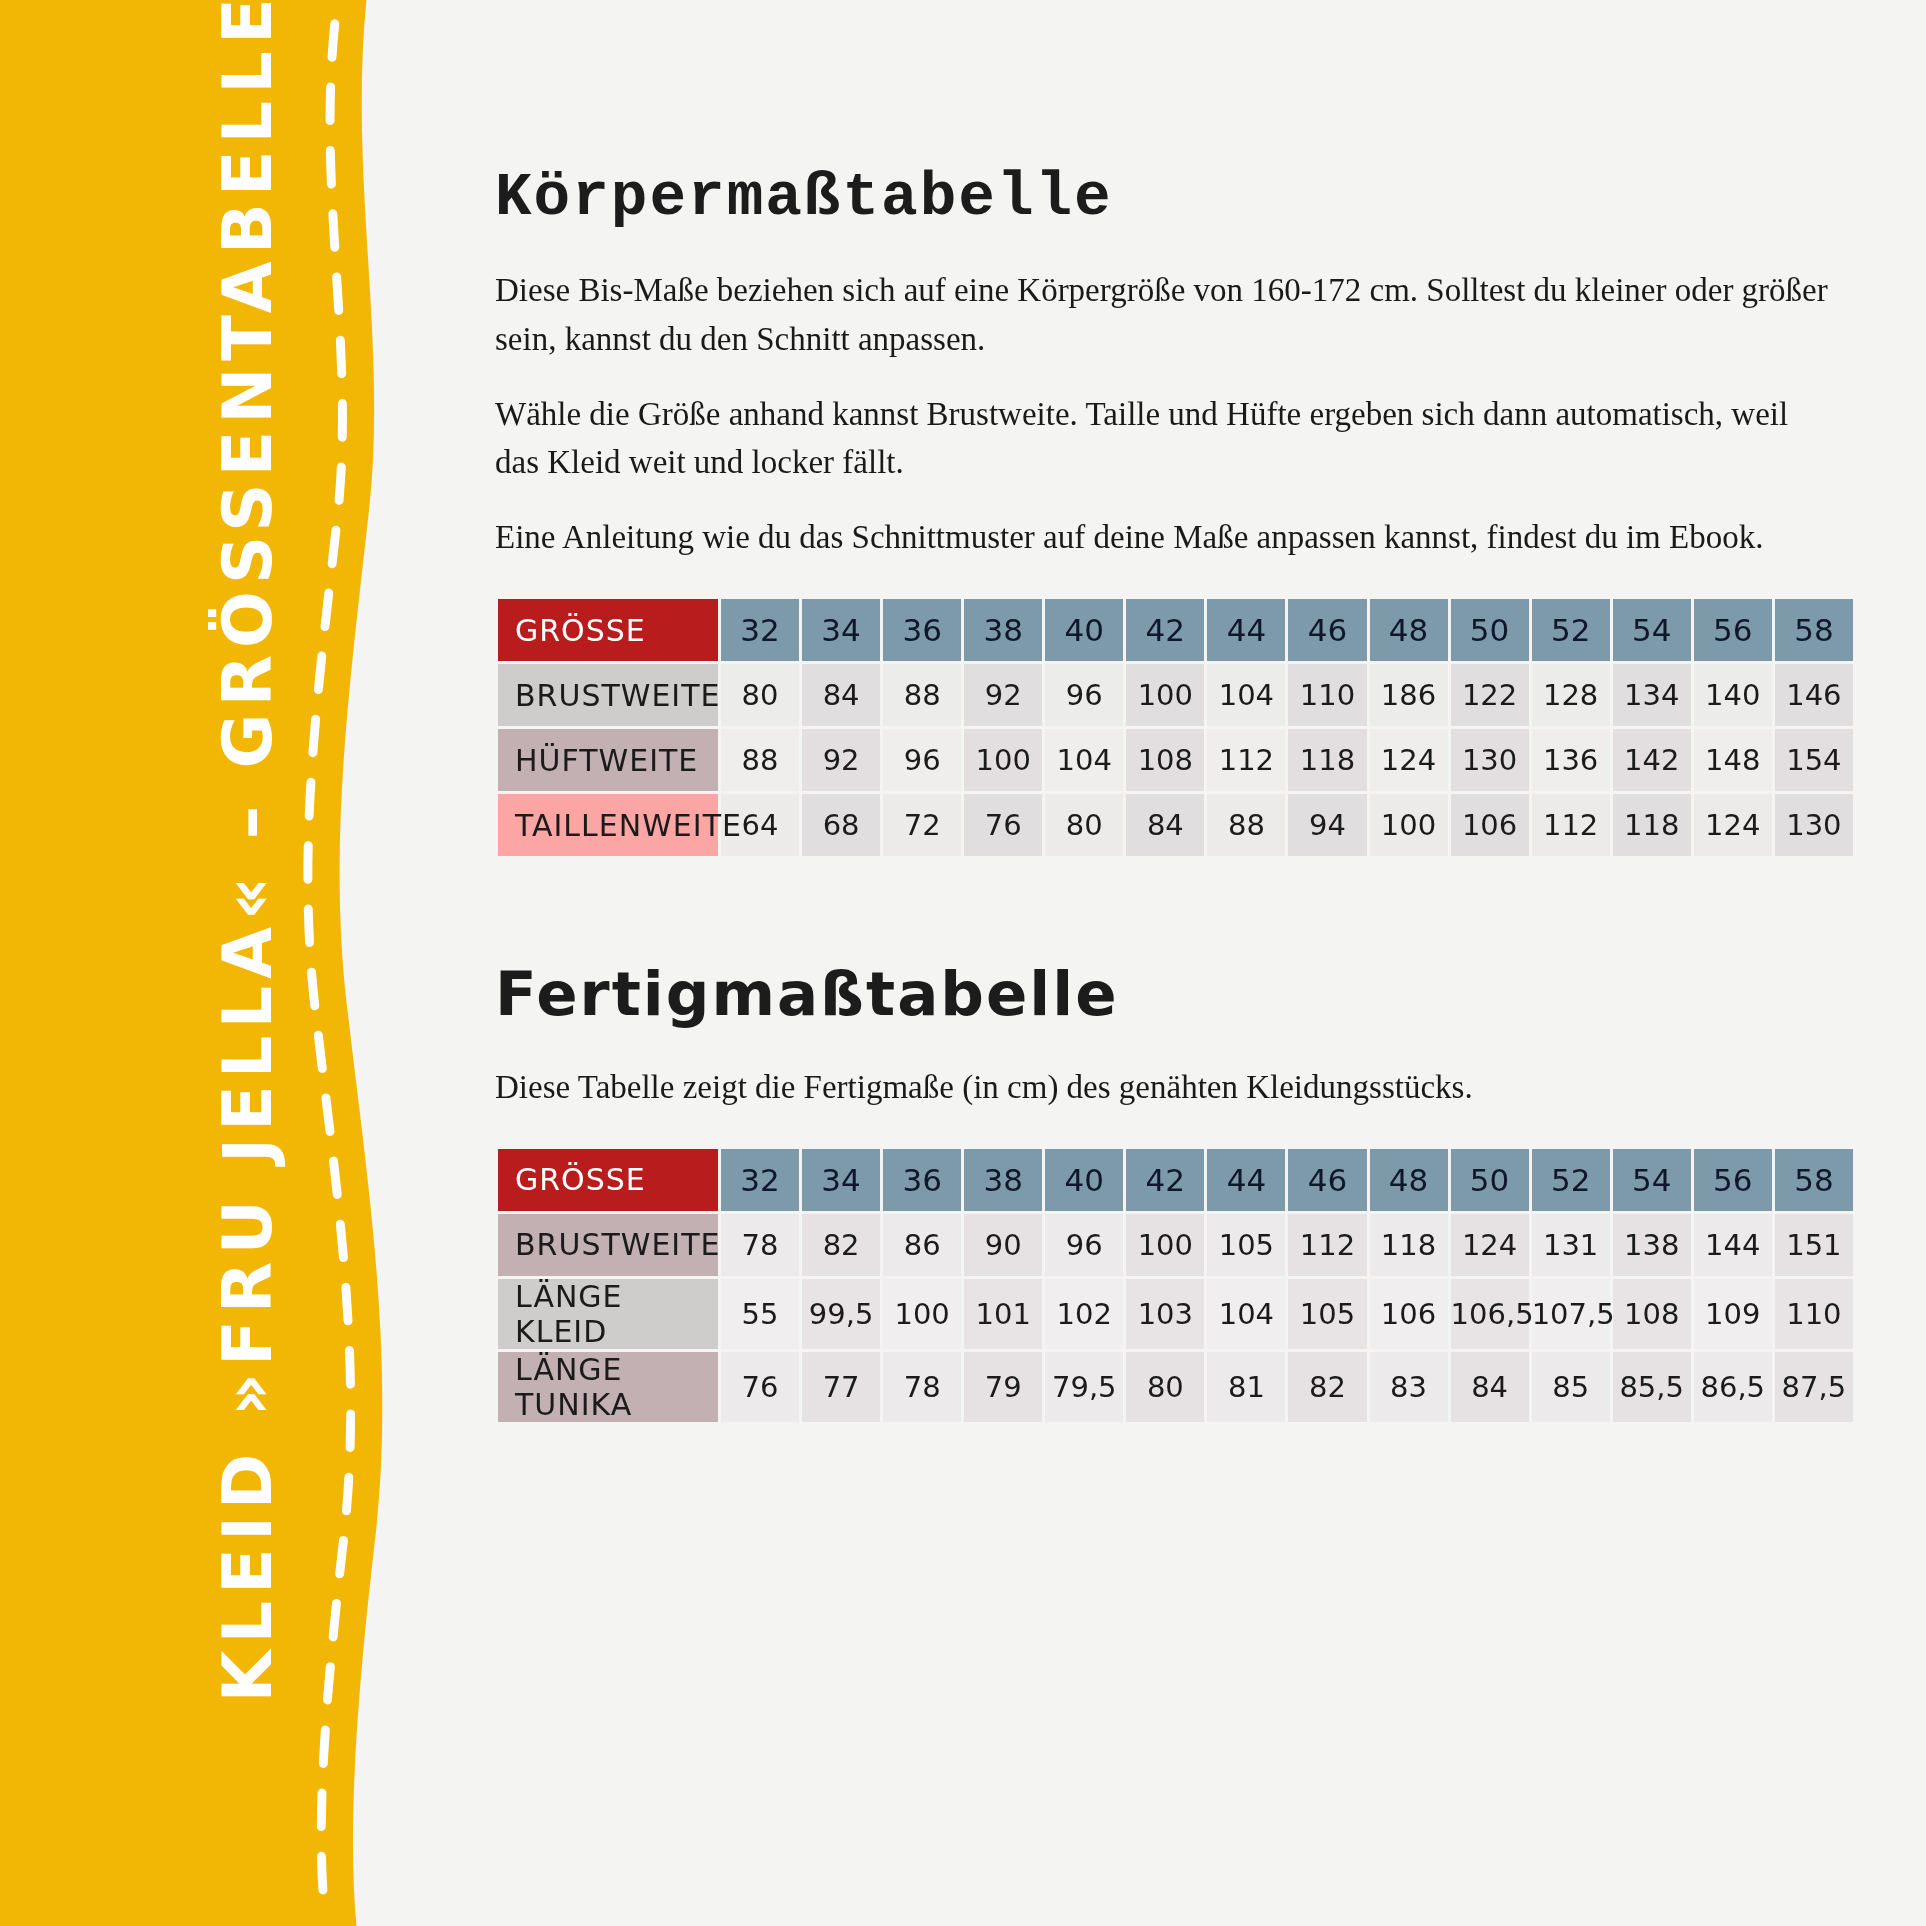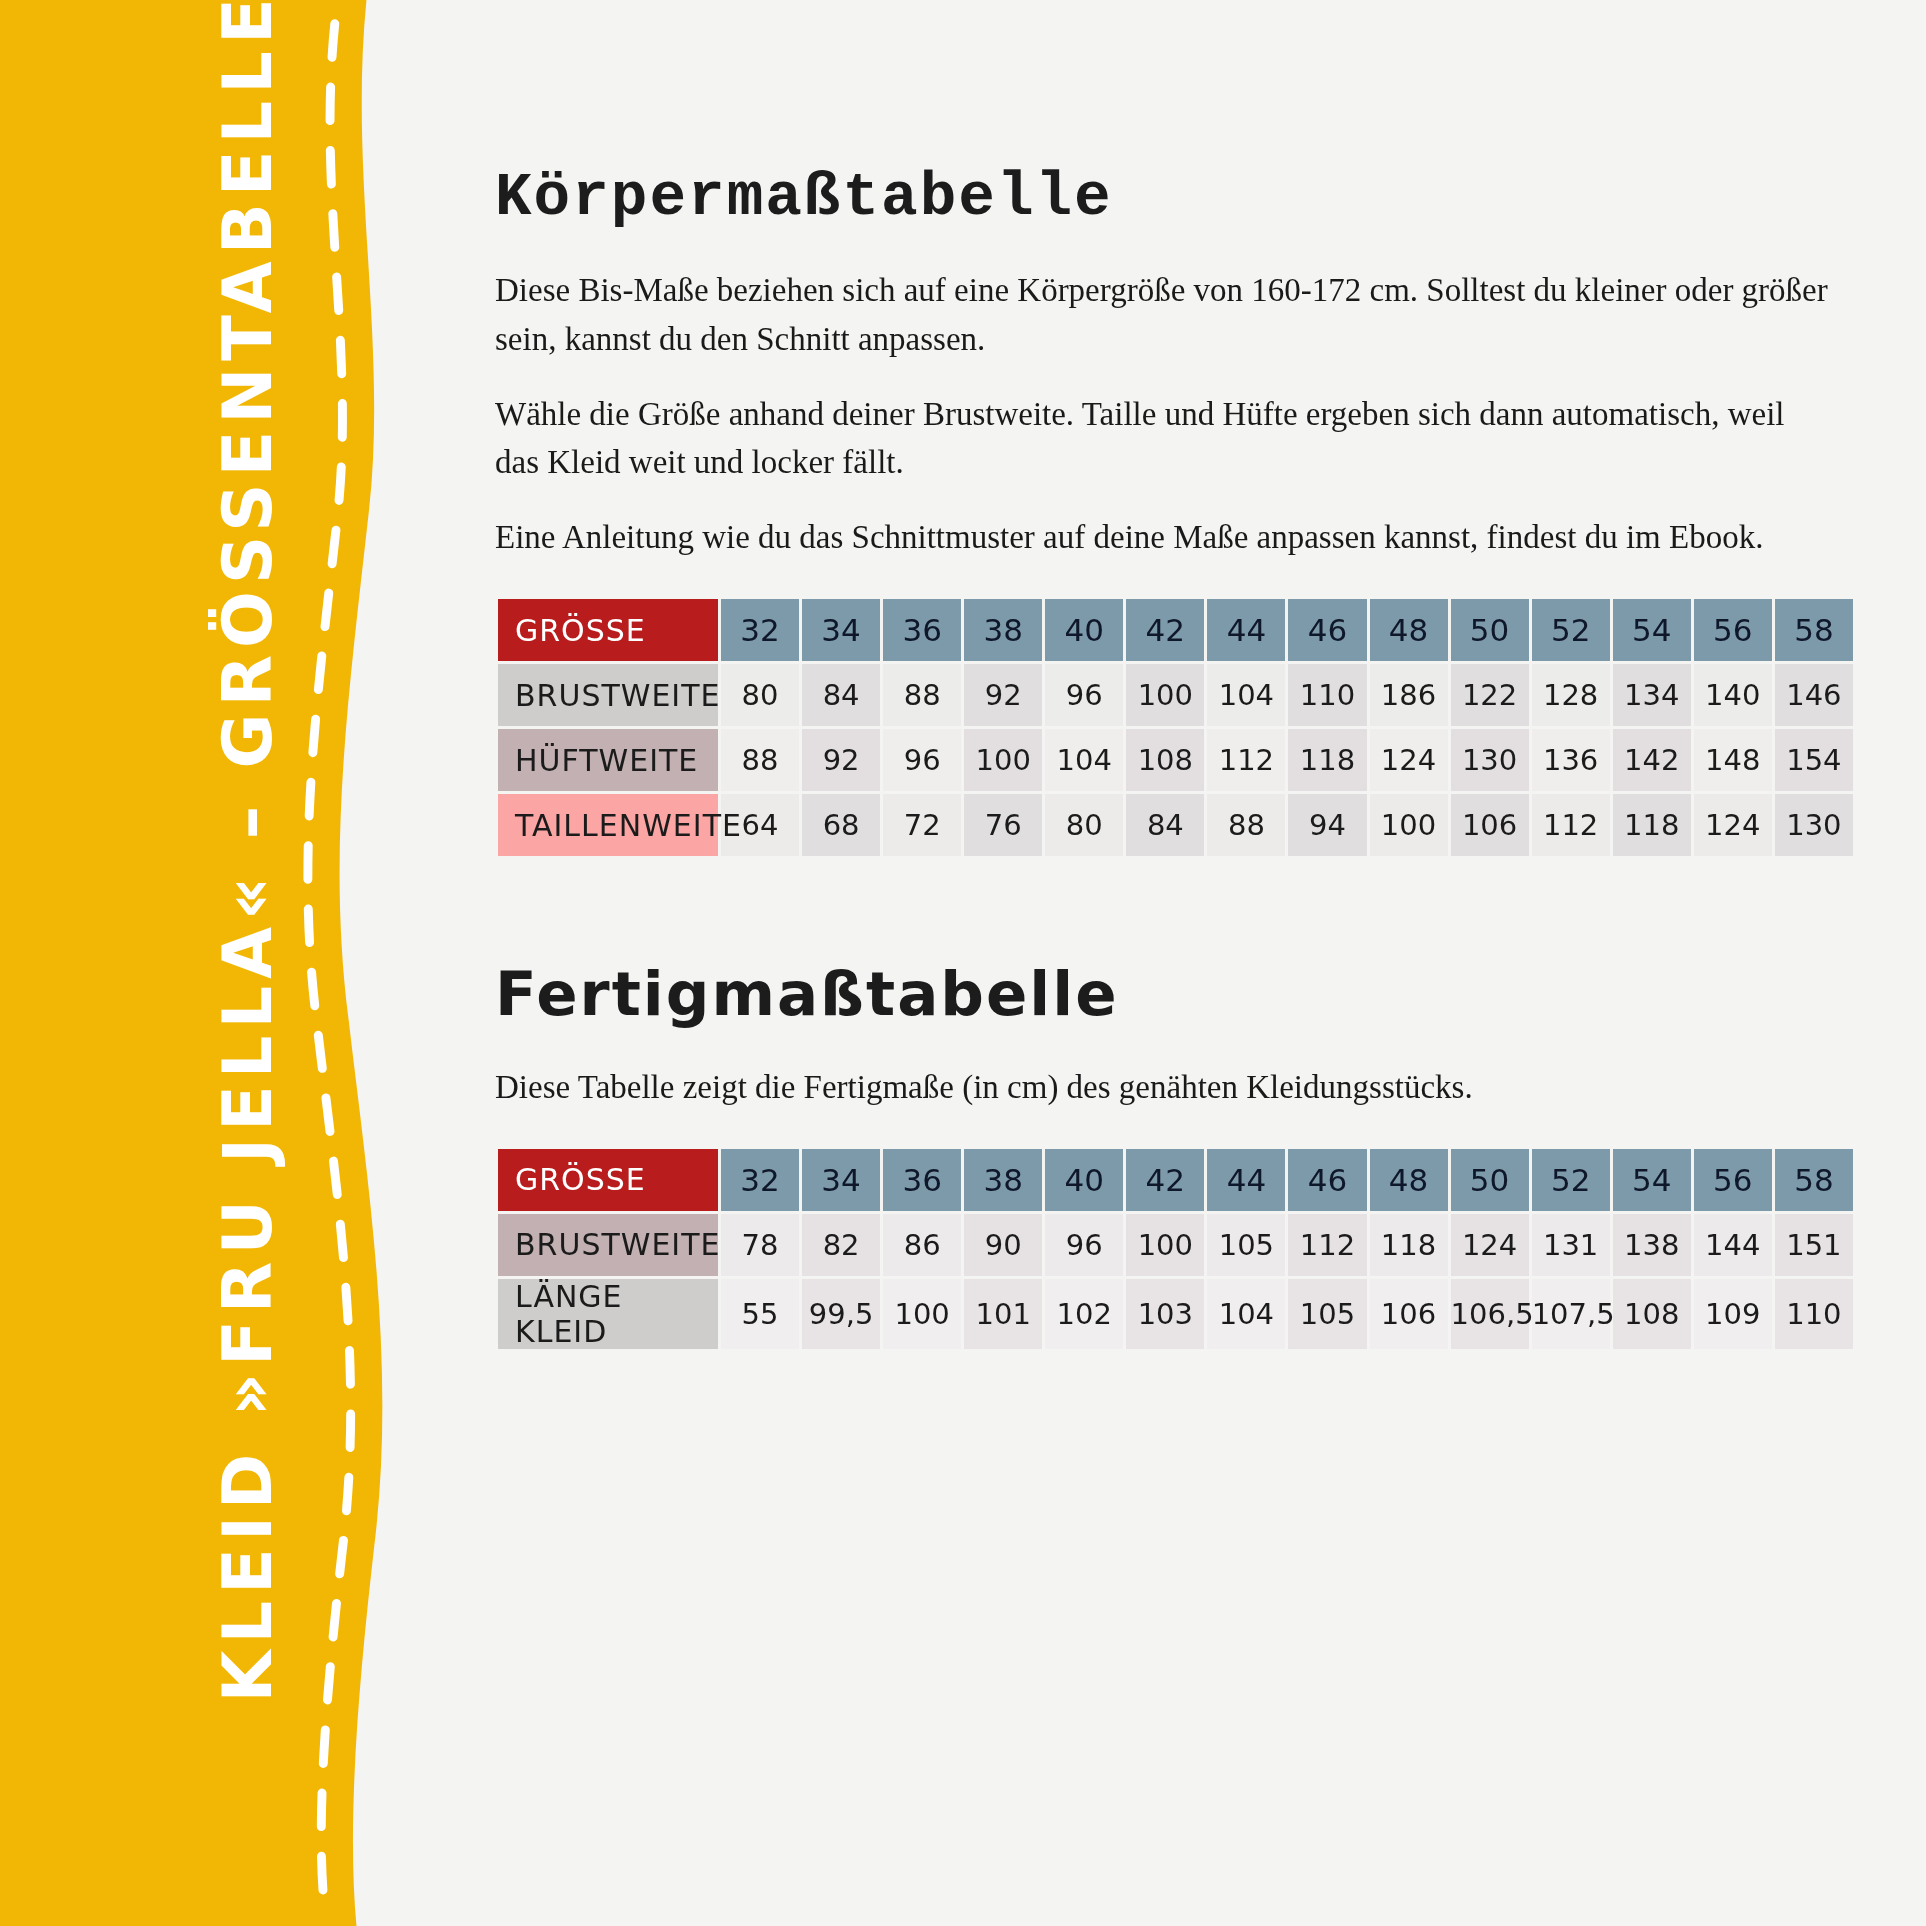--- a/index.html
+++ b/index.html
@@ -142,21 +142,21 @@
     </g>
   </svg>
   <div class="side-title">Kleid »Fru Jella« – Größentabelle</div>
 </div>
 
 <div id="content">
 
   <h1 id="title-koerper" class="section-title">Körpermaßtabelle</h1>
 
   <p class="para">Diese Bis-Maße beziehen sich auf eine Körpergröße von 160-172 cm. Solltest du kleiner oder größer sein, kannst du den Schnitt anpassen.</p>
-  <p class="para">Wähle die Größe anhand deiner Brustweite. Taille und Hüfte ergeben sich dann automatisch, weil das Kleid weit und locker fällt.</p>
+  <p class="para">Wähle die Größe anhand kannst Brustweite. Taille und Hüfte ergeben sich dann automatisch, weil das Kleid weit und locker fällt.</p>
   <p class="para">Eine Anleitung wie du das Schnittmuster auf deine Maße anpassen kannst, findest du im Ebook.</p>
 
   <table class="size-table">
     <tbody>
       <tr class="head-row">
         <th class="rowhead">Größe</th>
         <th>32</th>
         <th>34</th>
         <th>36</th>
         <th>38</th>
@@ -281,18 +281,35 @@
         <td class="f-c">104</td>
         <td class="f-d">105</td>
         <td class="f-c">106</td>
         <td class="f-d">106,5</td>
         <td class="f-c">107,5</td>
         <td class="f-d">108</td>
         <td class="f-c">109</td>
         <td class="f-d">110</td>
       </tr>
 
+      <tr>
+        <td class="rowhead rh-mauve2">Länge Tunika</td>
+        <td class="f-a">76</td>
+        <td class="f-b">77</td>
+        <td class="f-a">78</td>
+        <td class="f-b">79</td>
+        <td class="f-a">79,5</td>
+        <td class="f-b">80</td>
+        <td class="f-a">81</td>
+        <td class="f-b">82</td>
+        <td class="f-a">83</td>
+        <td class="f-b">84</td>
+        <td class="f-a">85</td>
+        <td class="f-b">85,5</td>
+        <td class="f-a">86,5</td>
+        <td class="f-b">87,5</td>
+      </tr>
 
     </tbody>
   </table>
 
 </div>
 
 
 </body></html>

